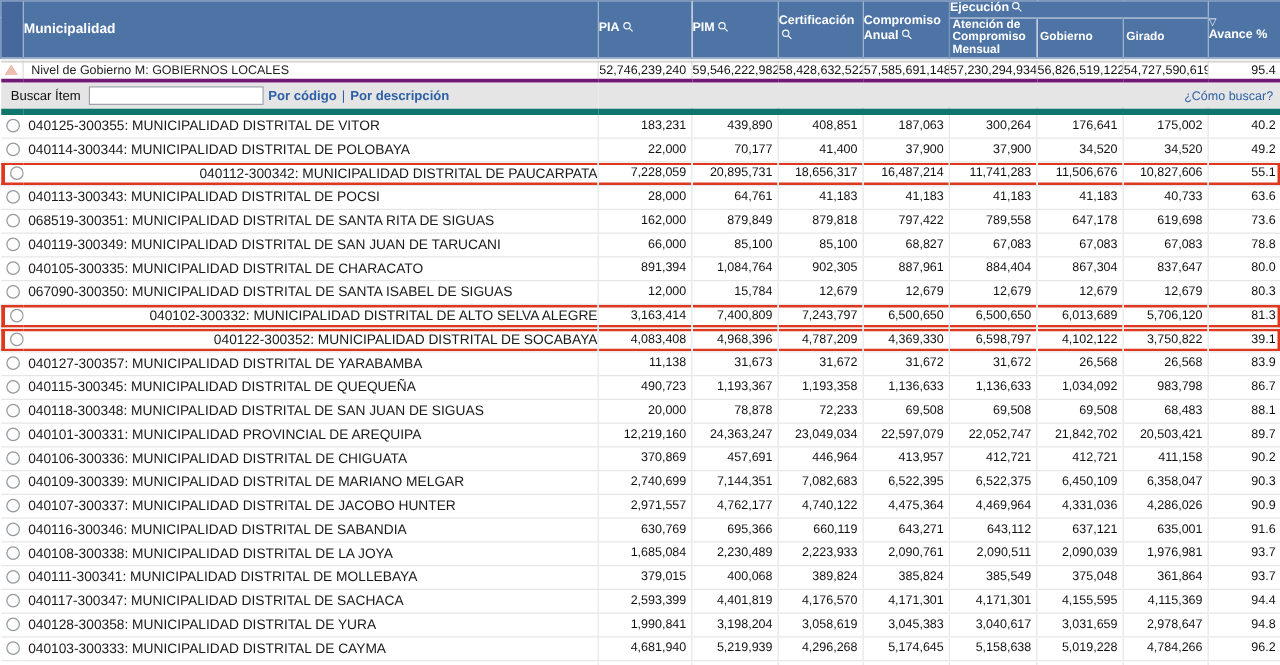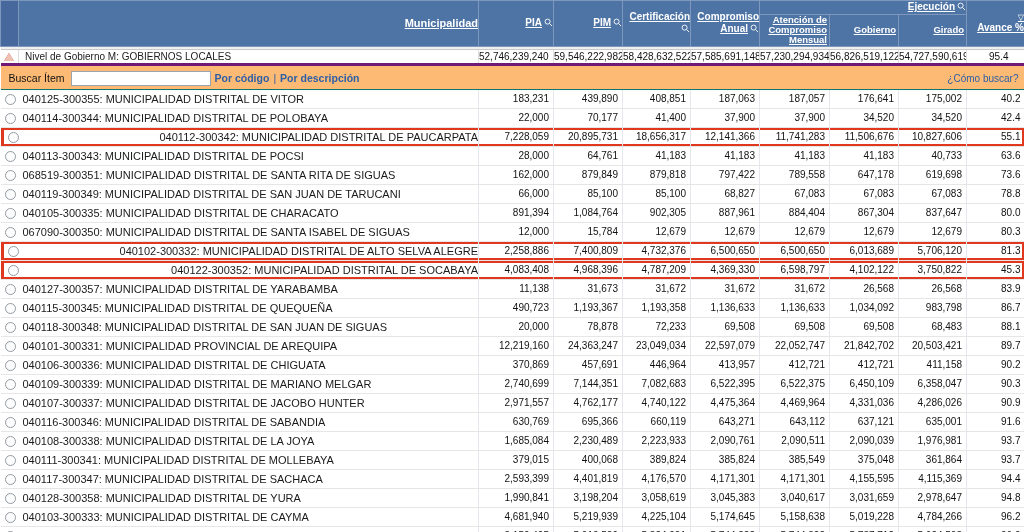--- a/index.html
+++ b/index.html
@@ -10,36 +10,36 @@
   table { border-collapse:collapse; table-layout:fixed; width:1024px; }
   td, th { overflow:hidden; padding:0; }
 
   
   .partial-top td { height:3px; background:#f0f0f0; border-bottom:1px solid #c9c9c9; }
 
   
   .level td { height:15px; font-size:10px; color:#111; border-bottom:3px solid #701a75; background:#fff; }
   .level .lv-icon { text-align:center; border-right:1px solid #ddd; }
   .level .lv-label { padding-left:6px; font-size:10px; color:#222; white-space:nowrap; }
-  .level .lv-num { text-align:right; padding-right:16px; border-left:1px solid #e0e0e0; white-space:nowrap; }
+  .level .lv-num { text-align:right; padding-right:4px; border-left:1px solid #e0e0e0; white-space:nowrap; }
 
   
   thead th { background:var(--hdr); color:#fff; font-weight:bold; border:1px solid var(--hdrline);
-             text-align:right; vertical-align:middle;text-decoration:underline; }
+             text-align:left; vertical-align:middle; }
   thead .h-corner { background:#46689c; }
   .h1 th { height:42px; font-size:10px; line-height:1.15; }
   .h1 .h-muni { font-size:11px; }
   .h1 .h-ejec { height:13px; font-size:10px; }
   .h2 th { height:29px; font-size:9.5px; line-height:1.1; padding:0 2px; }
   .h-avance { font-size:9.5px; }
   .filter-glyph { display:block; font-size:8px; line-height:8px; font-weight:normal; }
   .mag { display:inline-block; vertical-align:-1px; margin-left:2px; }
 
   
-  .search td { height:25px; background:#fdba74; border-bottom:1px solid #0f766e; vertical-align:middle; }
+  .search td { height:25px; background:#e5e5e5; border-bottom:5px solid #0f766e; vertical-align:middle; }
   .search .s-left { padding-left:8px; white-space:nowrap; }
   .s-label { font-size:10.5px; color:#111; margin-right:6px; }
   .s-input { width:140px; height:15px; font-size:10px; border:1px solid #9aa4ae; background:#fff;
              padding:0 3px; font-family:"Liberation Sans", sans-serif; vertical-align:middle; }
   .s-link { font-size:10.5px; font-weight:bold; color:var(--link); text-decoration:none; margin:0 4px; cursor:pointer; }
   .s-sep { color:var(--link); font-size:10.5px; }
   .search .s-right { text-align:right; padding-right:6px; }
   .s-help { font-size:10px; color:var(--link); text-decoration:none; cursor:pointer; }
 
   
@@ -156,44 +156,44 @@
   </tbody>
 
   <tbody id="rows">
       <tr class="row">
         <td class="c-radio"><span class="radio"></span></td>
         <td class="c-name">040125-300355: MUNICIPALIDAD DISTRITAL DE VITOR</td>
         <td class="c-num">183,231</td>
         <td class="c-num">439,890</td>
         <td class="c-num">408,851</td>
         <td class="c-num">187,063</td>
-        <td class="c-num">187,057</td>
+        <td class="c-num">300,264</td>
         <td class="c-num">176,641</td>
         <td class="c-num">175,002</td>
         <td class="c-num">40.2</td>
       </tr>
       <tr class="row">
         <td class="c-radio"><span class="radio"></span></td>
         <td class="c-name">040114-300344: MUNICIPALIDAD DISTRITAL DE POLOBAYA</td>
         <td class="c-num">22,000</td>
         <td class="c-num">70,177</td>
         <td class="c-num">41,400</td>
         <td class="c-num">37,900</td>
         <td class="c-num">37,900</td>
         <td class="c-num">34,520</td>
         <td class="c-num">34,520</td>
-        <td class="c-num">42.4</td>
+        <td class="c-num">49.2</td>
       </tr>
       <tr class="row hl">
         <td class="c-radio"><span class="radio"></span></td>
         <td class="c-name">040112-300342: MUNICIPALIDAD DISTRITAL DE PAUCARPATA</td>
         <td class="c-num">7,228,059</td>
         <td class="c-num">20,895,731</td>
         <td class="c-num">18,656,317</td>
-        <td class="c-num">12,141,366</td>
+        <td class="c-num">16,487,214</td>
         <td class="c-num">11,741,283</td>
         <td class="c-num">11,506,676</td>
         <td class="c-num">10,827,606</td>
         <td class="c-num">55.1</td>
       </tr>
       <tr class="row">
         <td class="c-radio"><span class="radio"></span></td>
         <td class="c-name">040113-300343: MUNICIPALIDAD DISTRITAL DE POCSI</td>
         <td class="c-num">28,000</td>
         <td class="c-num">64,761</td>
@@ -248,40 +248,40 @@
         <td class="c-num">12,679</td>
         <td class="c-num">12,679</td>
         <td class="c-num">12,679</td>
         <td class="c-num">12,679</td>
         <td class="c-num">12,679</td>
         <td class="c-num">80.3</td>
       </tr>
       <tr class="row hl">
         <td class="c-radio"><span class="radio"></span></td>
         <td class="c-name">040102-300332: MUNICIPALIDAD DISTRITAL DE ALTO SELVA ALEGRE</td>
-        <td class="c-num">2,258,886</td>
+        <td class="c-num">3,163,414</td>
         <td class="c-num">7,400,809</td>
-        <td class="c-num">4,732,376</td>
+        <td class="c-num">7,243,797</td>
         <td class="c-num">6,500,650</td>
         <td class="c-num">6,500,650</td>
         <td class="c-num">6,013,689</td>
         <td class="c-num">5,706,120</td>
         <td class="c-num">81.3</td>
       </tr>
       <tr class="row hl">
         <td class="c-radio"><span class="radio"></span></td>
         <td class="c-name">040122-300352: MUNICIPALIDAD DISTRITAL DE SOCABAYA</td>
         <td class="c-num">4,083,408</td>
         <td class="c-num">4,968,396</td>
         <td class="c-num">4,787,209</td>
         <td class="c-num">4,369,330</td>
         <td class="c-num">6,598,797</td>
         <td class="c-num">4,102,122</td>
         <td class="c-num">3,750,822</td>
-        <td class="c-num">45.3</td>
+        <td class="c-num">39.1</td>
       </tr>
       <tr class="row">
         <td class="c-radio"><span class="radio"></span></td>
         <td class="c-name">040127-300357: MUNICIPALIDAD DISTRITAL DE YARABAMBA</td>
         <td class="c-num">11,138</td>
         <td class="c-num">31,673</td>
         <td class="c-num">31,672</td>
         <td class="c-num">31,672</td>
         <td class="c-num">31,672</td>
         <td class="c-num">26,568</td>
@@ -418,21 +418,21 @@
         <td class="c-num">3,040,617</td>
         <td class="c-num">3,031,659</td>
         <td class="c-num">2,978,647</td>
         <td class="c-num">94.8</td>
       </tr>
       <tr class="row">
         <td class="c-radio"><span class="radio"></span></td>
         <td class="c-name">040103-300333: MUNICIPALIDAD DISTRITAL DE CAYMA</td>
         <td class="c-num">4,681,940</td>
         <td class="c-num">5,219,939</td>
-        <td class="c-num">4,225,104</td>
+        <td class="c-num">4,296,268</td>
         <td class="c-num">5,174,645</td>
         <td class="c-num">5,158,638</td>
         <td class="c-num">5,019,228</td>
         <td class="c-num">4,784,266</td>
         <td class="c-num">96.2</td>
       </tr>
       <tr class="row">
         <td class="c-radio"><span class="radio"></span></td>
         <td class="c-name">040110-300340: MUNICIPALIDAD DISTRITAL DE MIRAFLORES</td>
         <td class="c-num">3,159,495</td>

